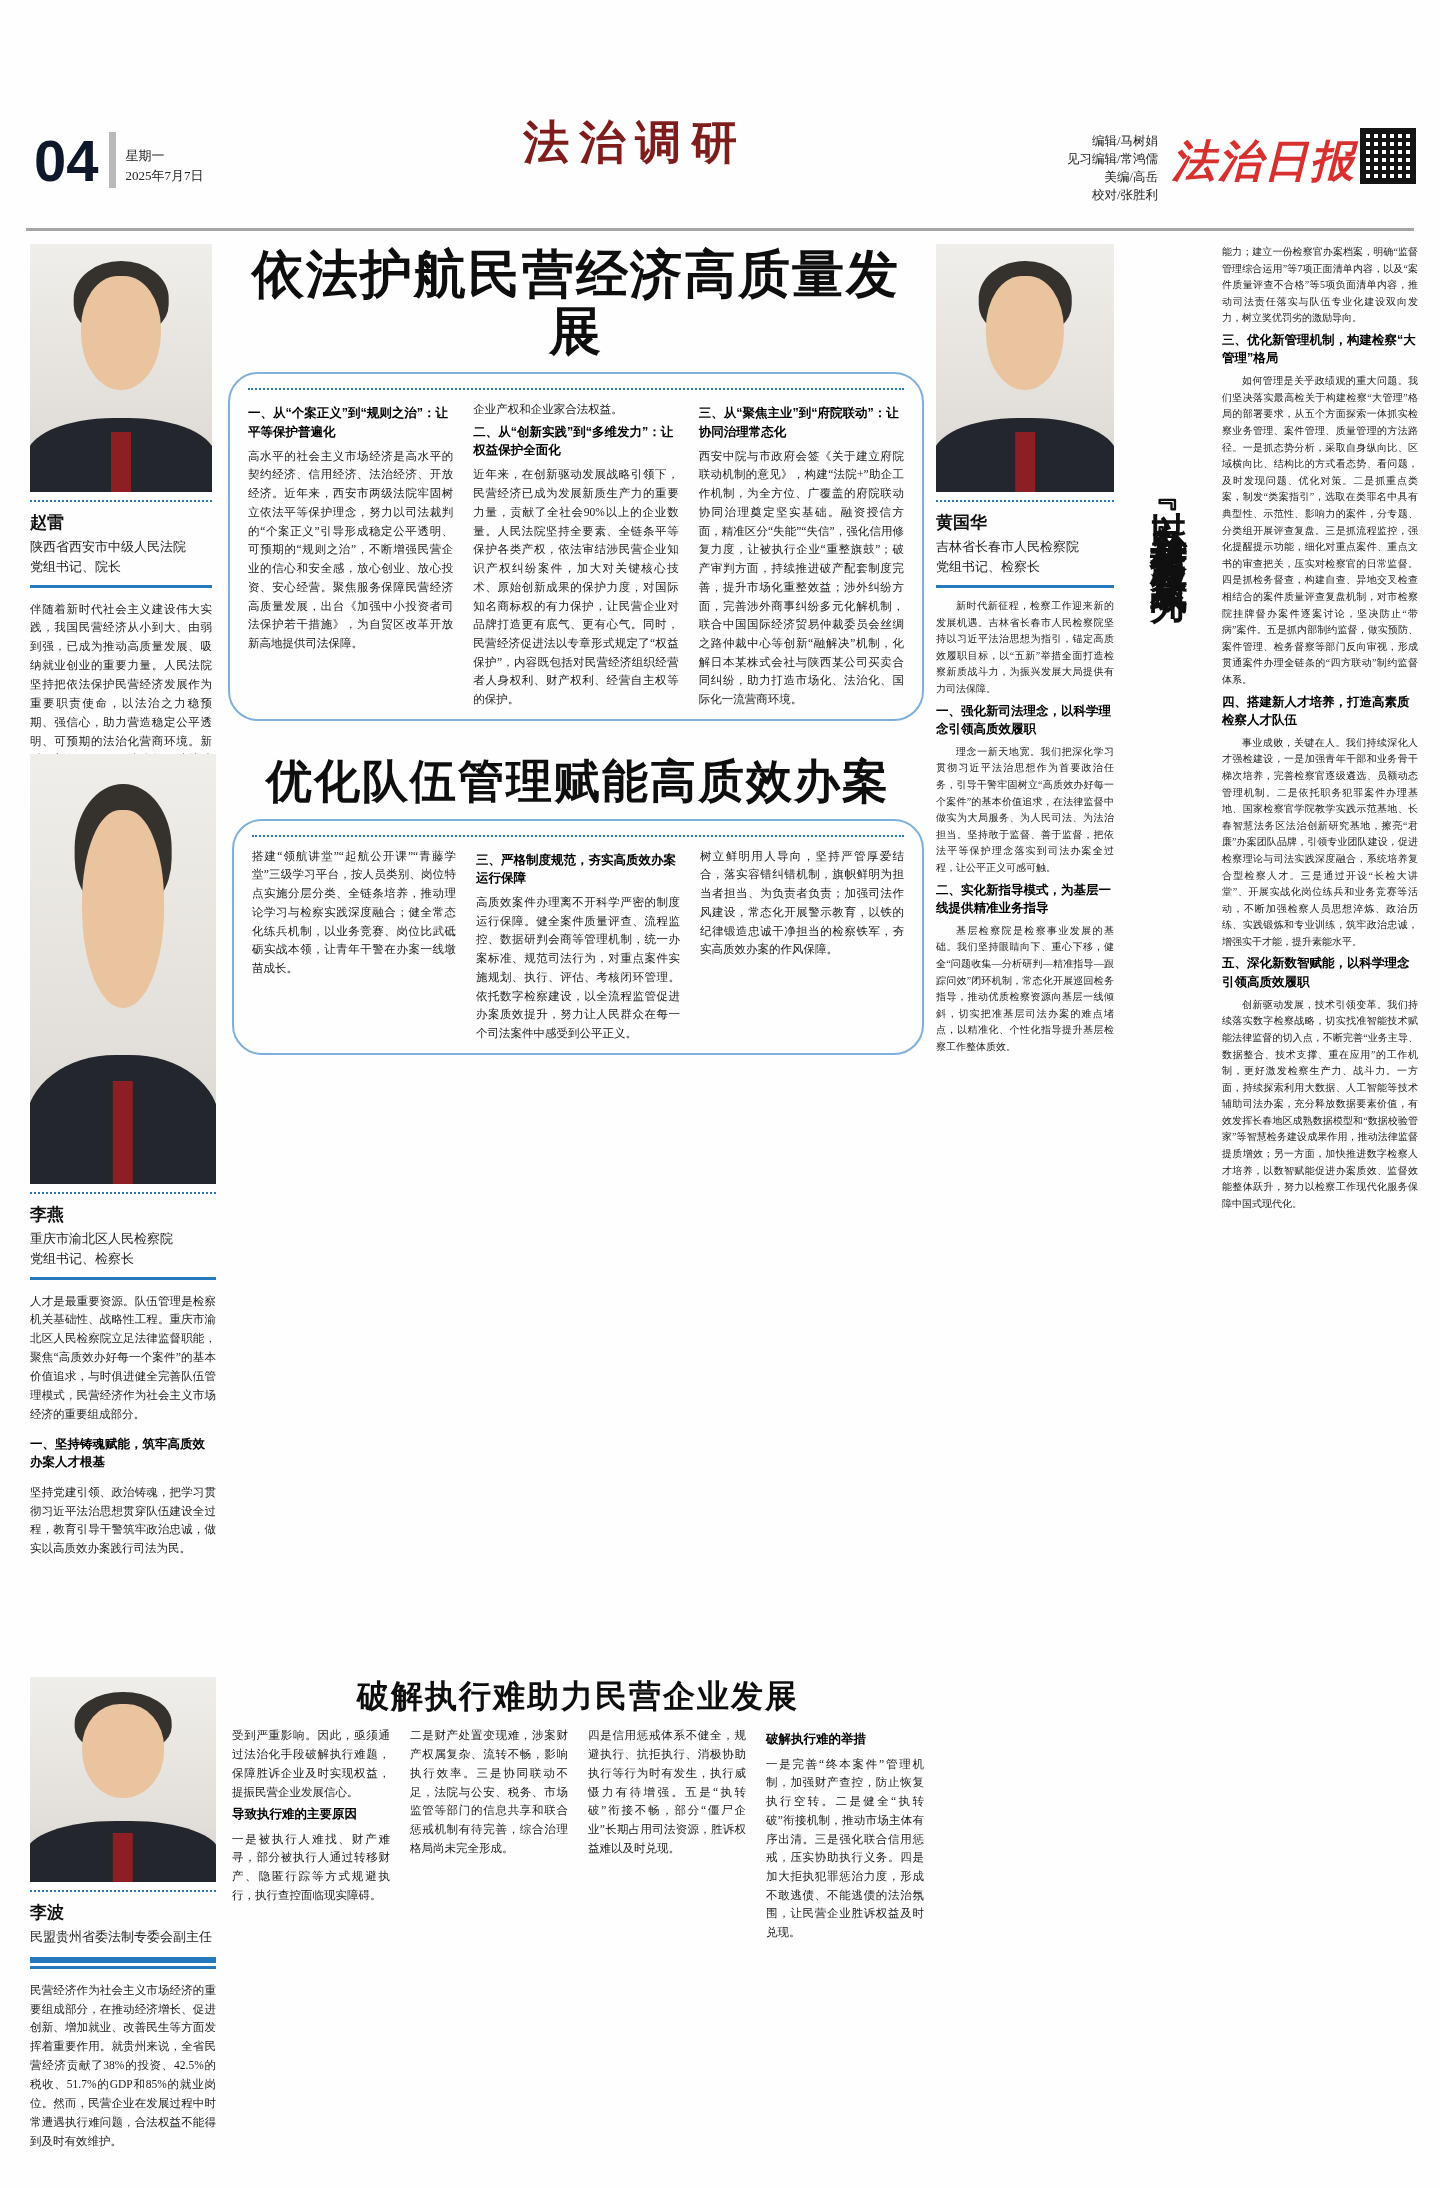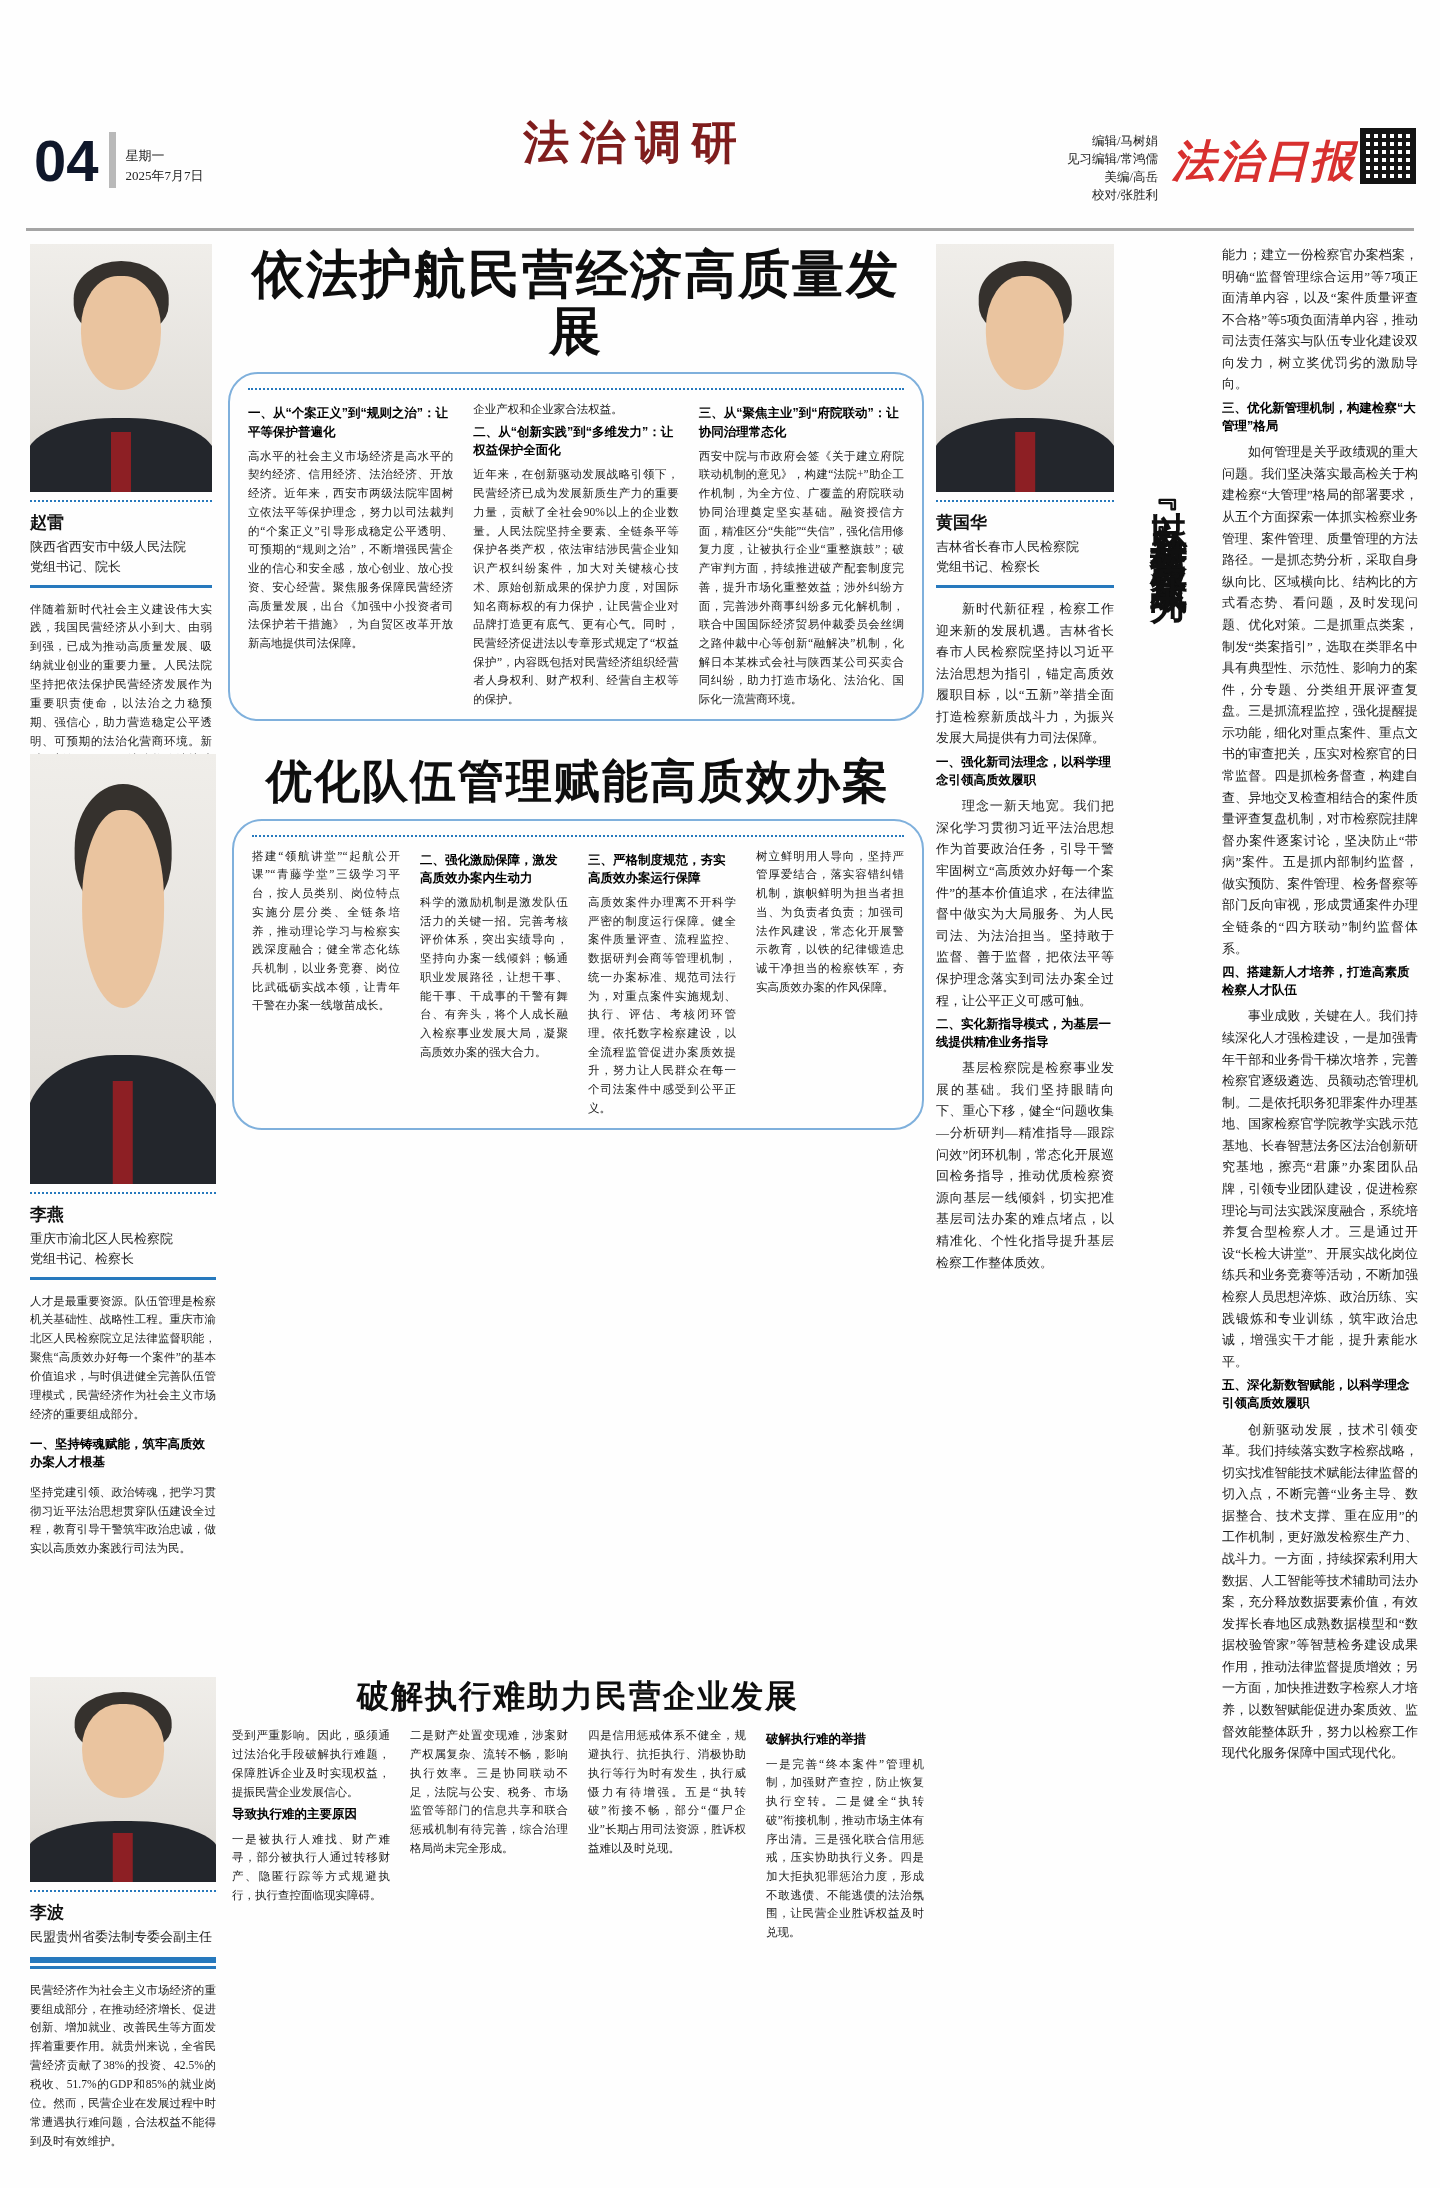--- a/index.html
+++ b/index.html
@@ -58,21 +58,21 @@
   .h-lg{font-size:46px;line-height:1.1;}
   .h-md{font-size:32px;line-height:1.1;}
   .bracket{border:2px solid #7fb0dc;border-radius:30px;padding:14px 18px 10px;}
   .dotline{border-top:2px dotted #2779bd;margin-bottom:10px;}
   .cols{display:flex;gap:20px;align-items:flex-start;}
   .col{flex:1;min-width:0;font-size:11.5px;line-height:1.63;text-align:justify;color:#1b1b1b;}
   .col p{margin:0;white-space:pre-line;}
   .subhead{font-family:"Liberation Sans",sans-serif;font-weight:bold;font-size:12.5px;line-height:1.45;
            color:#000;margin:4px 0 6px;text-align:left;}
   
-  .railtxt{font-size:13px;line-height:1.66;text-align:justify;color:#1b1b1b;white-space:pre-line;margin:0;}
+  .railtxt{font-size:10px;line-height:1.66;text-align:justify;color:#1b1b1b;white-space:pre-line;margin:0;}
   .v-title{writing-mode:vertical-rl;text-orientation:upright;font-family:"Liberation Sans",sans-serif;
            font-weight:900;font-size:37px;line-height:1.15;letter-spacing:5px;color:#101010;margin-top:238px;}
   .indent{ text-indent:2em; }
 </style>
 </head>
 <body>
 
 <div class="page">
 
   <div class="hdr">
@@ -157,24 +157,20 @@
           <div class="subhead">一、坚持铸魂赋能，筑牢高质效办案人才根基</div>
           <p class="sidetxt">坚持党建引领、政治铸魂，把学习贯彻习近平法治思想贯穿队伍建设全过程，教育引导干警筑牢政治忠诚，做实以高质效办案践行司法为民。</p>
         </div>
         <div>
           <div class="headline h-lg">优化队伍管理赋能高质效办案</div>
           <div class="bracket">
             <div class="dotline"></div>
             <div class="cols">
               <div class="col">
                 <p>搭建“领航讲堂”“起航公开课”“青藤学堂”三级学习平台，按人员类别、岗位特点实施分层分类、全链条培养，推动理论学习与检察实践深度融合；健全常态化练兵机制，以业务竞赛、岗位比武砥砺实战本领，让青年干警在办案一线墩苗成长。</p>
-              </div>
-              <div class="col">
-                <div class="subhead">二、强化激励保障，激发高质效办案内生动力</div>
-                <p>科学的激励机制是激发队伍活力的关键一招。完善考核评价体系，突出实绩导向，坚持向办案一线倾斜；畅通职业发展路径，让想干事、能干事、干成事的干警有舞台、有奔头，将个人成长融入检察事业发展大局，凝聚高质效办案的强大合力。</p>
               </div>
               <div class="col">
                 <div class="subhead">三、严格制度规范，夯实高质效办案运行保障</div>
                 <p>高质效案件办理离不开科学严密的制度运行保障。健全案件质量评查、流程监控、数据研判会商等管理机制，统一办案标准、规范司法行为，对重点案件实施规划、执行、评估、考核闭环管理。依托数字检察建设，以全流程监管促进办案质效提升，努力让人民群众在每一个司法案件中感受到公平正义。</p>
               </div>
               <div class="col">
                 <p>树立鲜明用人导向，坚持严管厚爱结合，落实容错纠错机制，旗帜鲜明为担当者担当、为负责者负责；加强司法作风建设，常态化开展警示教育，以铁的纪律锻造忠诚干净担当的检察铁军，夯实高质效办案的作风保障。</p>
               </div>
             </div>
           </div>

